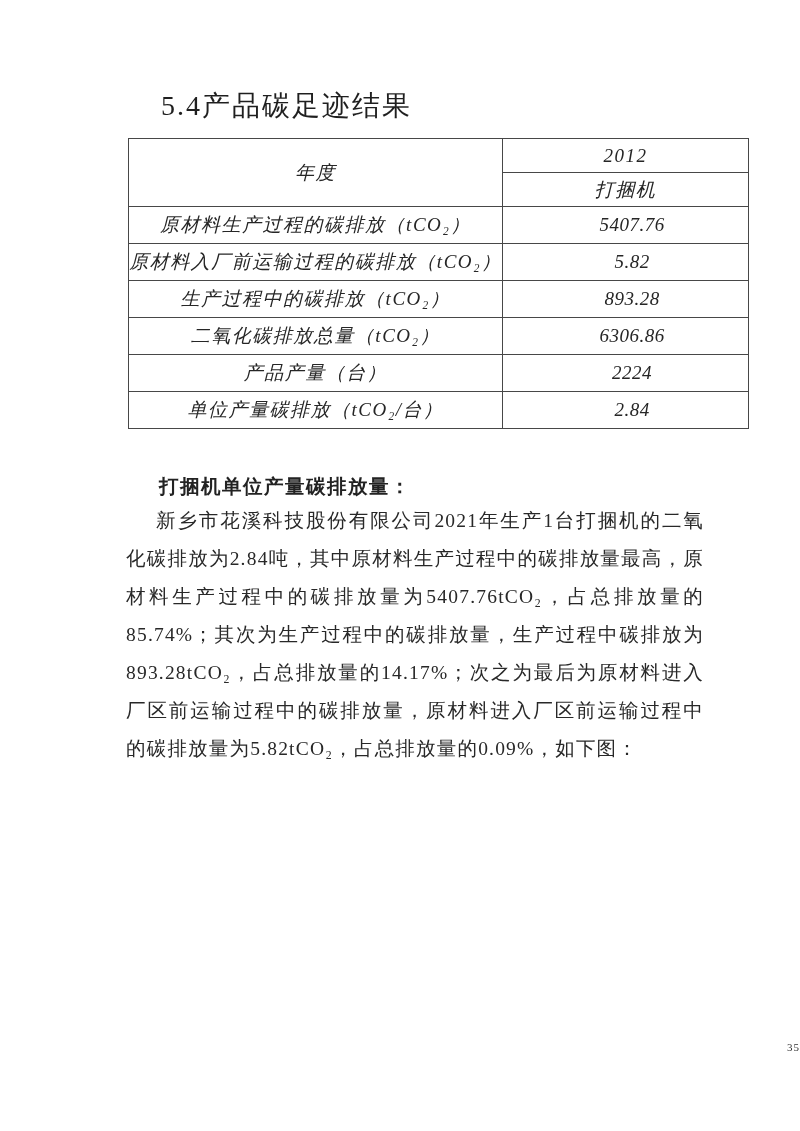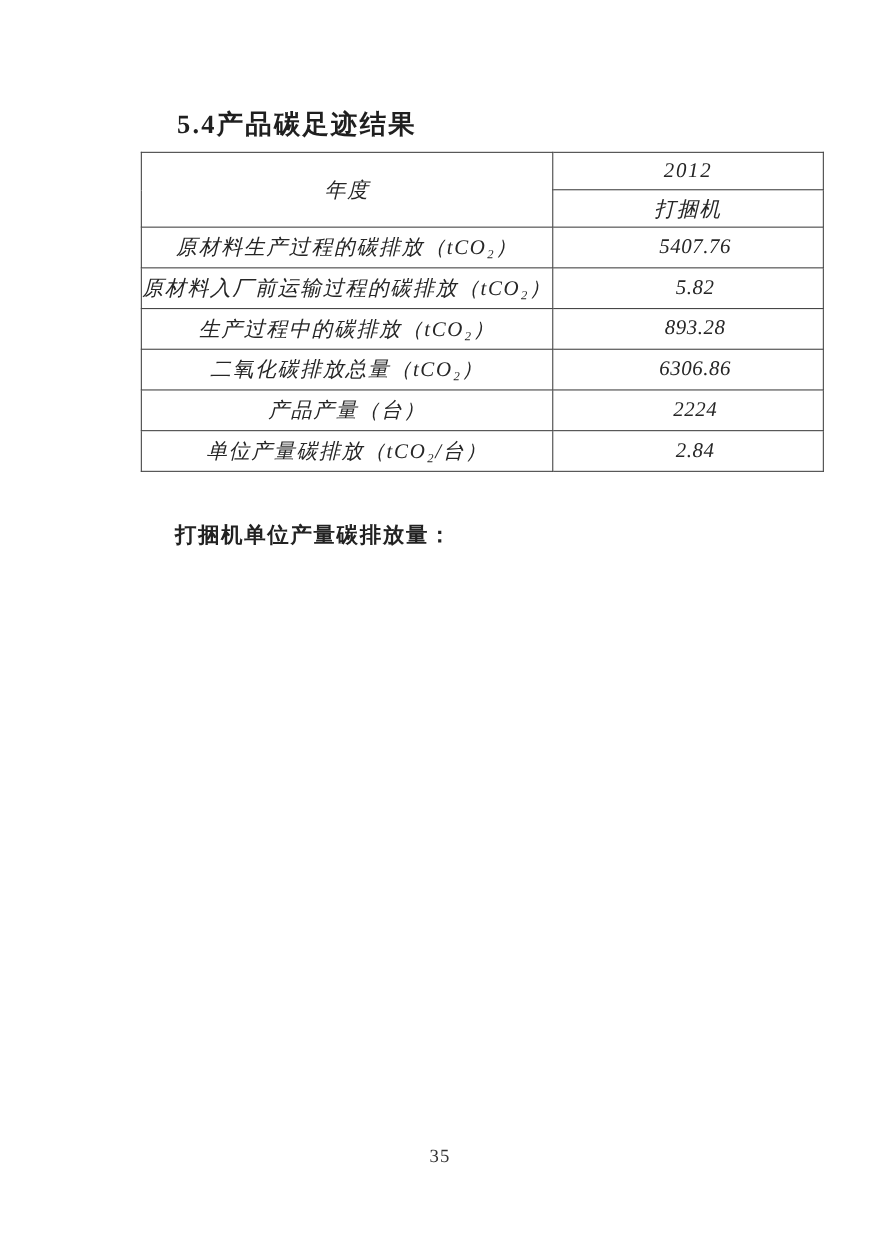--- a/index.html
+++ b/index.html
@@ -12,23 +12,23 @@
     width: 800px;
     height: 1131px;
     background: #ffffff;
     font-family: "Liberation Serif", "DejaVu Serif", serif;
     color: #1f1f1f;
     overflow: hidden;
   }
   .heading-54 {
     position: absolute;
     left: 161px;
-    top: 97px;
-    font-size: 24px;
-    font-weight: bold;
+    top: 87px;
+    font-size: 28px;
+    font-weight: normal;
     letter-spacing: 2px;
     white-space: nowrap;
   }
   .cf-table {
     position: absolute;
     left: 128px;
     top: 138px;
     width: 620px;
     border-collapse: collapse;
     table-layout: fixed;
@@ -77,22 +77,22 @@
     text-align: justify;
     text-justify: inter-character;
     text-indent: 30px;
     color: #282828;
   }
   .page-number {
     position: absolute;
     left: 0;
     top: 1041px;
     width: 100%;
-    text-align: center;
-    font-size: 17px;
+    text-align: right;
+    font-size: 11px;
     letter-spacing: 1px;
     color: #333333;
   }
 </style>
 </head>
 <body>
 
 <div class="page">
 
   <div class="heading-54">5.4产品碳足迹结果</div>
@@ -133,16 +133,17 @@
       <tr class="data-row">
         <td>单位产量碳排放（tCO₂/台）</td>
         <td class="value-cell">2.84</td>
       </tr>
     </tbody>
   </table>
 
 
   <div class="subheading">打捆机单位产量碳排放量：</div>
 
+  <div class="body-paragraph">新乡市花溪科技股份有限公司2021年生产1台打捆机的二氧化碳排放为2.84吨，其中原材料生产过程中的碳排放量最高，原材料生产过程中的碳排放量为5407.76tCO₂，占总排放量的85.74%；其次为生产过程中的碳排放量，生产过程中碳排放为893.28tCO₂，占总排放量的14.17%；次之为最后为原材料进入厂区前运输过程中的碳排放量，原材料进入厂区前运输过程中的碳排放量为5.82tCO₂，占总排放量的0.09%，如下图：</div>
 
   <div class="page-number">35</div>
 
 </div>
 
 </body></html>

